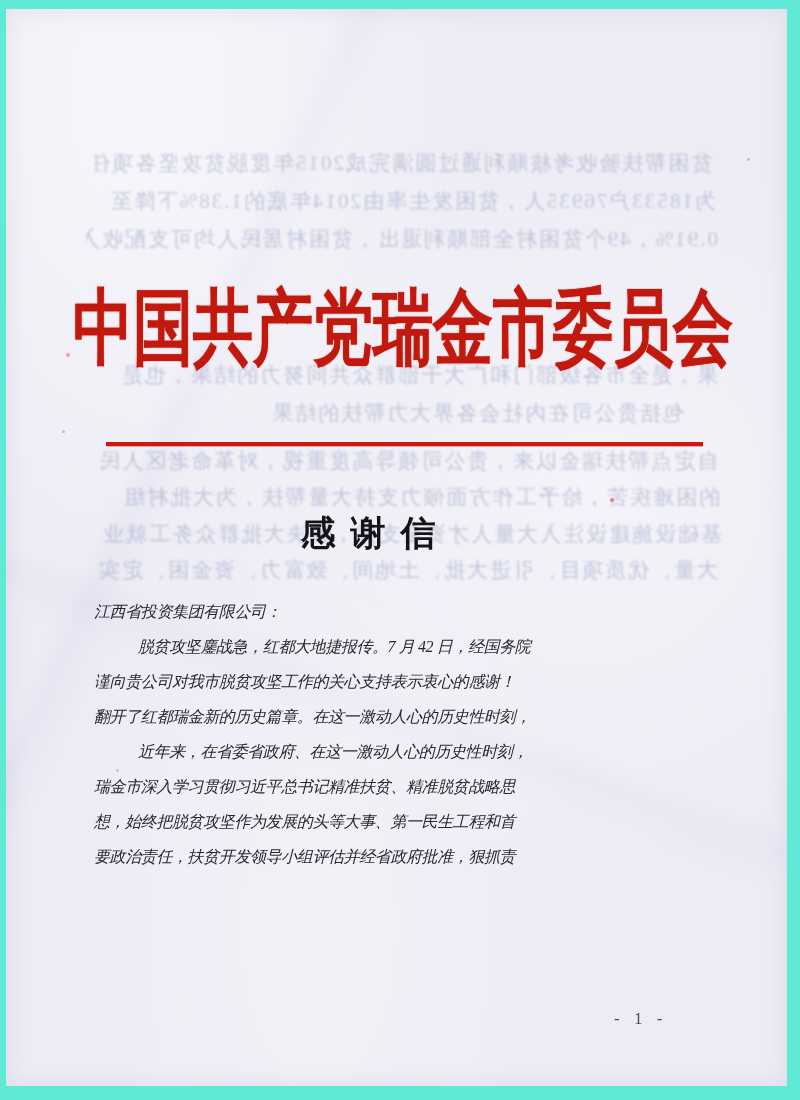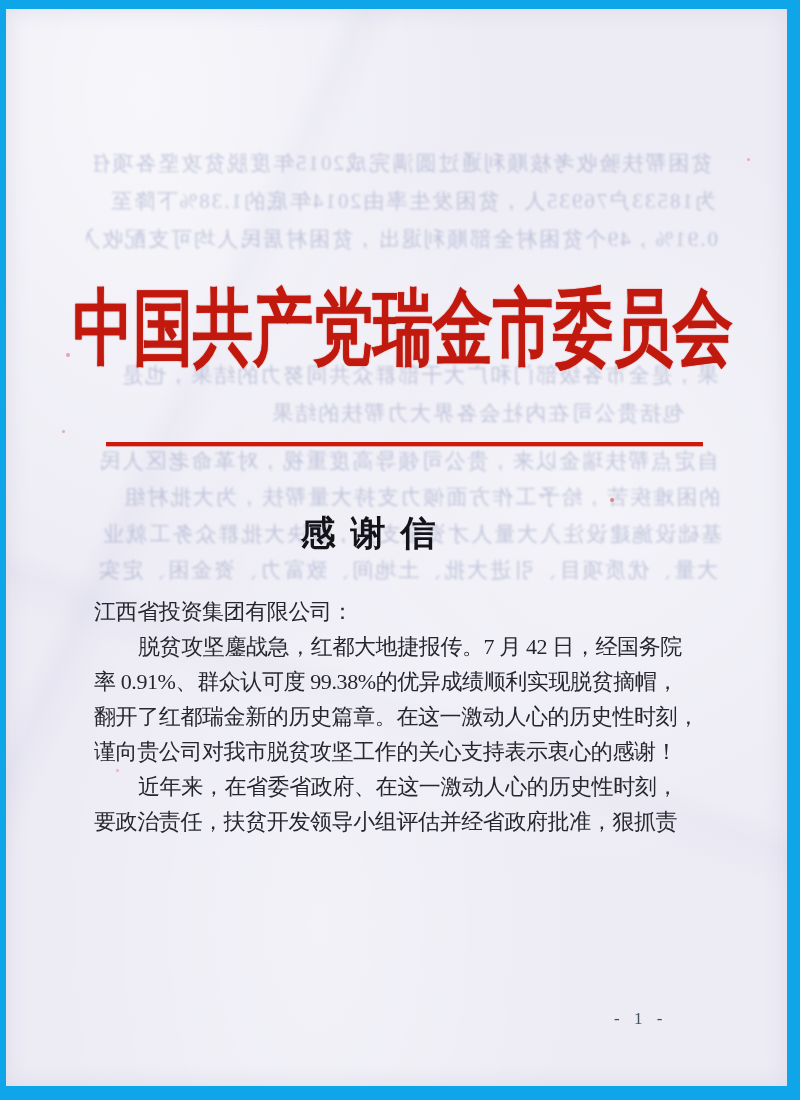--- a/index.html
+++ b/index.html
@@ -1,16 +1,16 @@
 <!DOCTYPE html>
 <html><head>
 <meta charset="utf-8">
 <style>
   html,body{margin:0;padding:0;background:#fdfdfd;}
-  .scan{position:relative;width:800px;height:1100px;background:#0ea5e9;overflow:hidden;
+  .scan{position:relative;width:800px;height:1100px;background:#5eead4;overflow:hidden;
         font-family:"Liberation Serif","DejaVu Serif",serif;}
   .paper{position:absolute;left:6px;top:9px;width:781px;height:1077px;
          background:
            radial-gradient(ellipse at 18% 8%, rgba(255,255,255,.55), transparent 38%),
            radial-gradient(ellipse at 75% 45%, rgba(255,255,255,.38), transparent 46%),
            radial-gradient(ellipse at 40% 85%, rgba(255,255,255,.30), transparent 40%),
            linear-gradient(115deg, transparent 26%, rgba(196,196,224,.16) 28%, transparent 31%),
            linear-gradient(200deg, transparent 60%, rgba(196,196,224,.12) 62%, transparent 65%),
            #edecf5;
          box-shadow: inset 0 0 22px rgba(148,148,182,.20);}
@@ -30,22 +30,22 @@
   .letterhead{position:absolute;top:264px;left:0;width:794px;text-align:center;
               font-size:60px;font-weight:900;color:#c2190f;letter-spacing:0px;
               transform:scaleY(1.38);transform-origin:center top;
               text-shadow:0 0 1px #c2190f; white-space:nowrap;}
   .red-rule{position:absolute;top:433px;left:100px;width:597px;height:4px;
             background:#cb1a0e;box-shadow:0 1px 0 rgba(203,26,14,.35);}
   .letter-title{position:absolute;top:501px;left:0;width:724px;text-align:center;
                 font-size:35px;font-weight:bold;color:#141418;letter-spacing:15px;
                 text-indent:15px;}
   .letter-body{position:absolute;top:585px;left:88px;width:586px;color:#26262e;}
-  .bline{height:35px;line-height:35px;font-size:22px;letter-spacing:-0.4px;
-         white-space:nowrap;}
+  .bline{height:35px;line-height:35px;font-size:16px;letter-spacing:-0.4px;
+         white-space:nowrap;font-style:italic;}
   .indent{padding-left:44px;}
   .pagenum{position:absolute;top:1000px;left:608px;width:80px;
            font-size:17px;color:#42505c;letter-spacing:5px;font-family:"Liberation Serif",serif;}
   .speck{position:absolute;border-radius:50%;}
   .s1{left:60px;top:344px;width:4px;height:4px;background:rgba(226,92,132,.55);}
   .s2{left:56px;top:421px;width:3px;height:3px;background:rgba(226,92,132,.5);}
   .s3{left:604px;top:489px;width:4px;height:4px;background:rgba(213,52,52,.55);}
   .s4{left:741px;top:149px;width:3px;height:3px;background:rgba(226,92,132,.45);}
   .s5{left:110px;top:760px;width:3px;height:3px;background:rgba(226,92,132,.4);}
 </style>
@@ -66,24 +66,25 @@
     <div class="ghost g9">大量、优质项目、引进大批、土地间、致富力、资金困、定实</div>
 
     <div class="letterhead">中国共产党瑞金市委员会</div>
     <div class="red-rule"></div>
 
     <div class="letter-title">感谢信</div>
 
     <div class="letter-body">
       <div class="bline">江西省投资集团有限公司：</div>
       <div class="bline indent">脱贫攻坚鏖战急，红都大地捷报传。7 月 42 日，经国务院</div>
-      <div class="bline">率 0.91%、群众认可度 99.38%的优异成绩顺利实现脱贫摘帽，</div>
+      <div class="bline">谨向贵公司对我市脱贫攻坚工作的关心支持表示衷心的感谢！</div>
       <div class="bline">翻开了红都瑞金新的历史篇章。在这一激动人心的历史性时刻，</div>
-      <div class="bline">谨向贵公司对我市脱贫攻坚工作的关心支持表示衷心的感谢！</div>
       <div class="bline indent">近年来，在省委省政府、在这一激动人心的历史性时刻，</div>
+      <div class="bline">瑞金市深入学习贯彻习近平总书记精准扶贫、精准脱贫战略思</div>
+      <div class="bline">想，始终把脱贫攻坚作为发展的头等大事、第一民生工程和首</div>
       <div class="bline">要政治责任，扶贫开发领导小组评估并经省政府批准，狠抓责</div>
     </div>
 
     <div class="pagenum">- 1 -</div>
 
     <div class="speck s1"></div>
     <div class="speck s2"></div>
     <div class="speck s3"></div>
     <div class="speck s4"></div>
     <div class="speck s5"></div>

